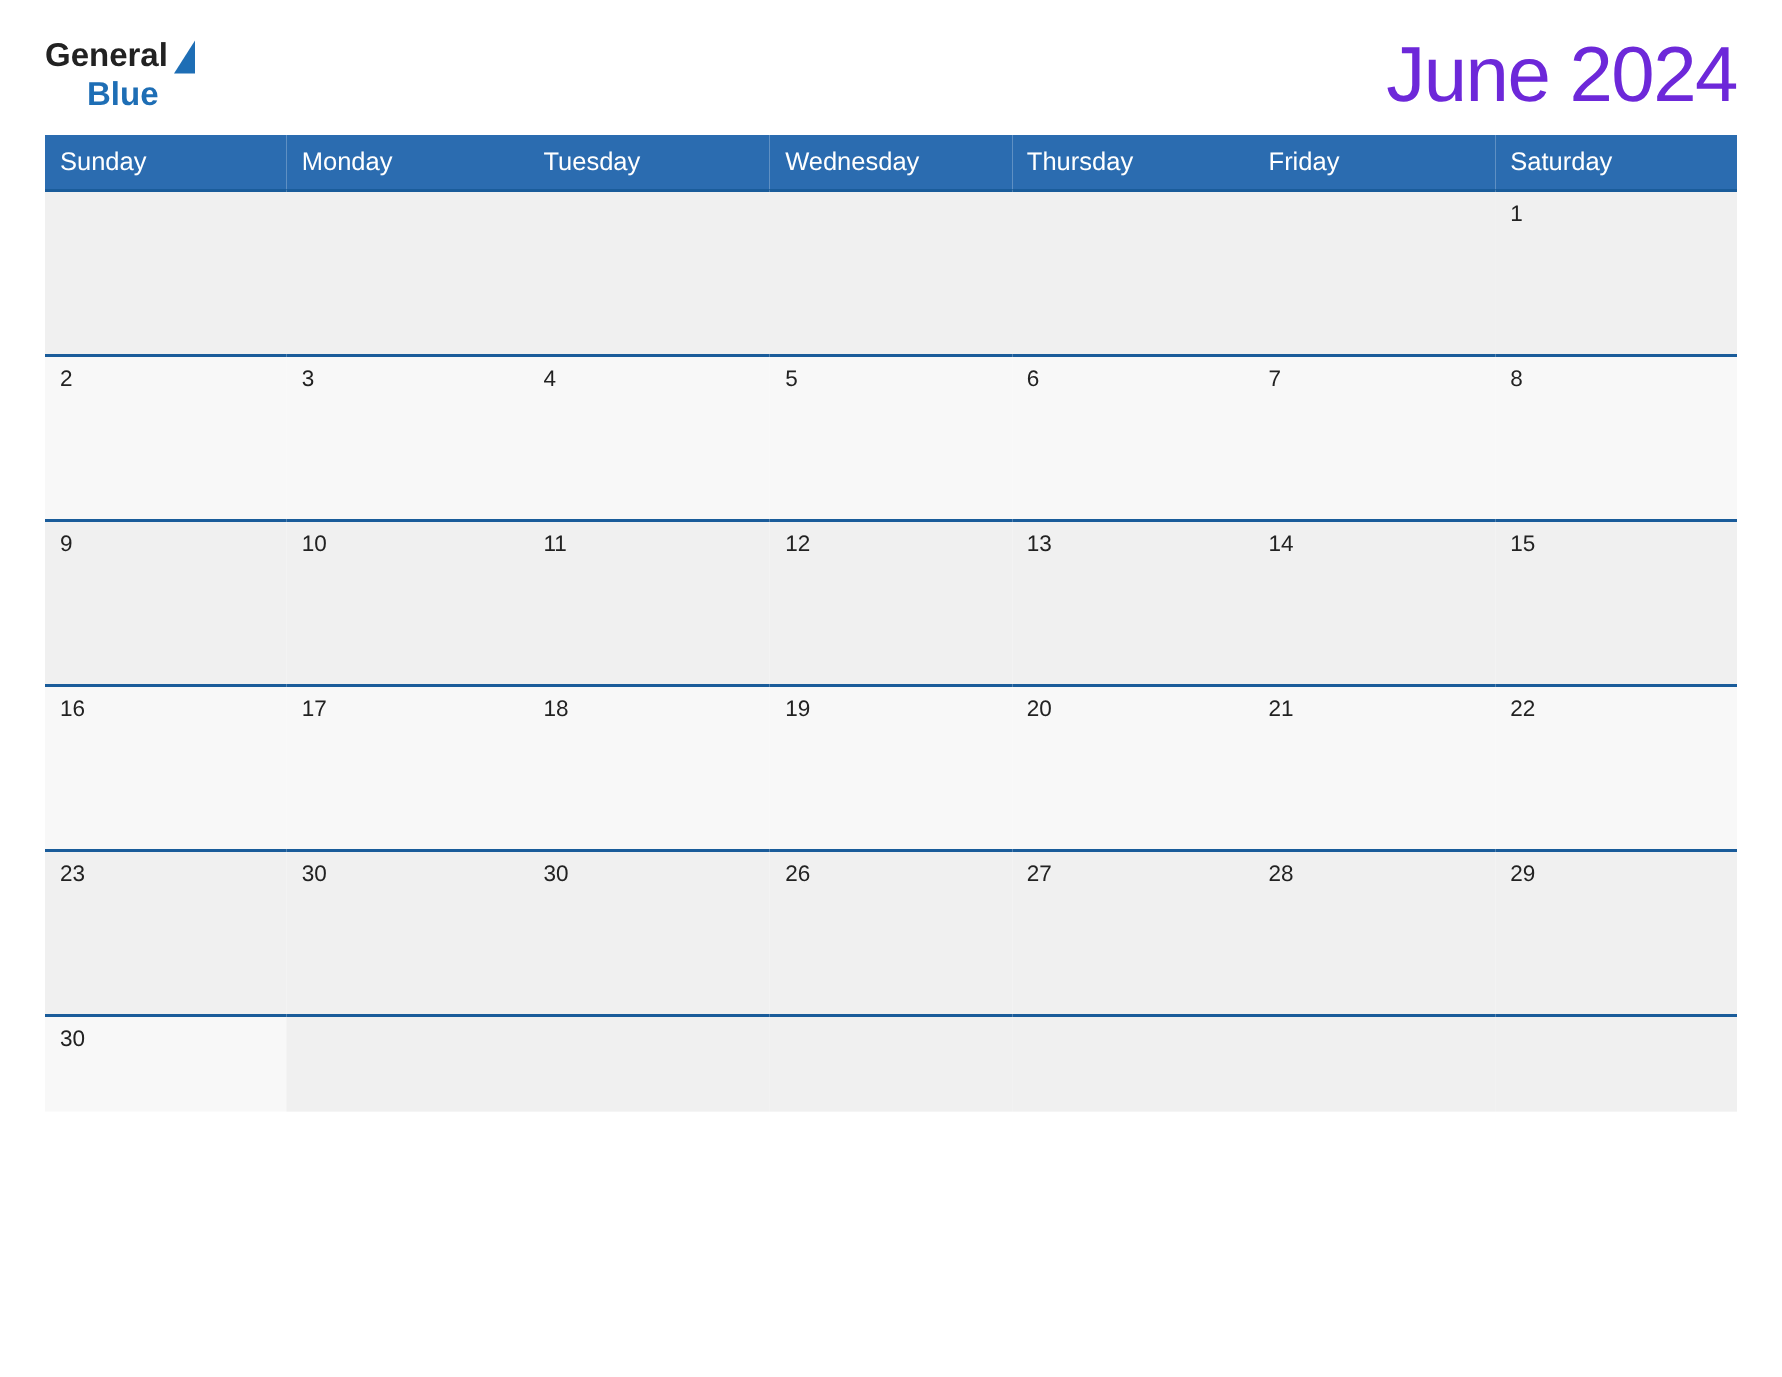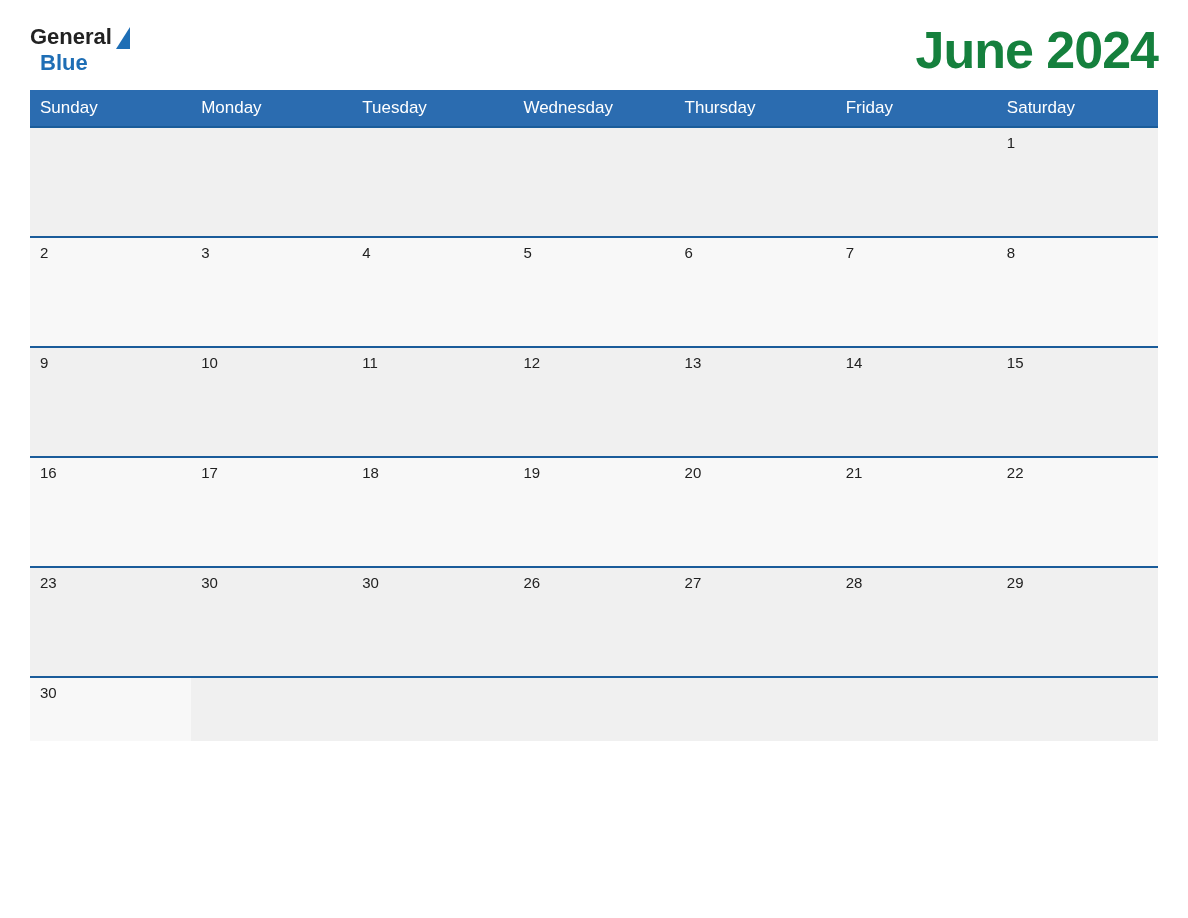--- a/index.html
+++ b/index.html
@@ -52,27 +52,27 @@
     .logo-text-blue {
       font-size: 22px;
       font-weight: bold;
       color: #1e6eb5;
       margin-left: 2px;
     }
 
     .logo-blue-row {
       display: flex;
       align-items: flex-start;
-      margin-left: 8px;
+      margin-left: 26px;
     }
 
     .month-title {
       font-size: 52px;
-      font-weight: 700;
-      color: #15803d;
+      font-weight: 400;
+      color: #6d28d9;
       letter-spacing: -1px;
     }
 
     .calendar {
       width: 100%;
       border-collapse: collapse;
     }
 
     .calendar thead tr {
       background-color: #2b6cb0;

